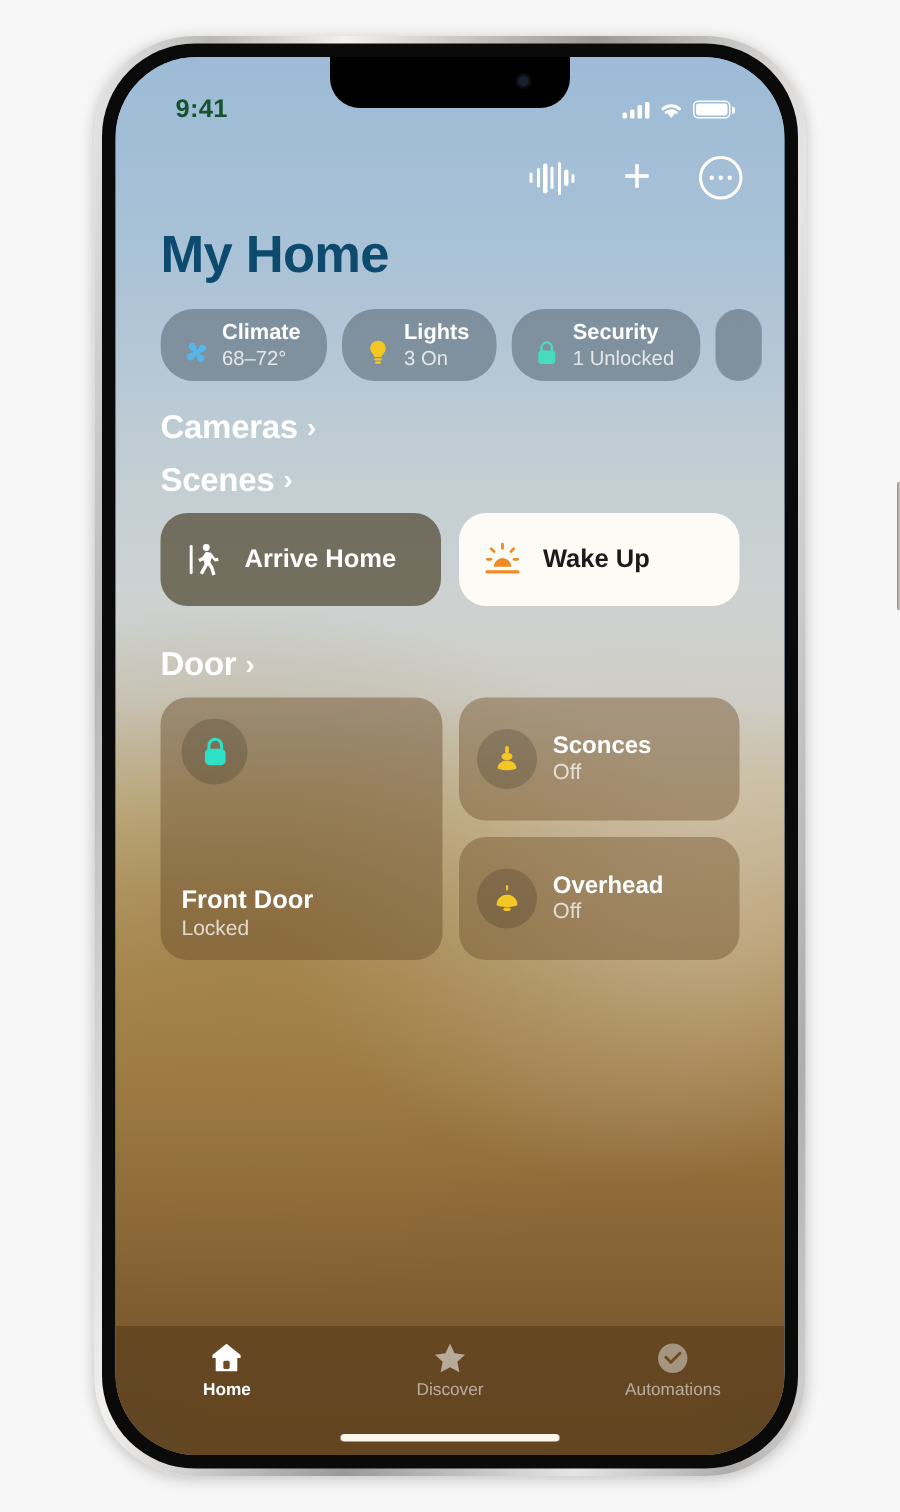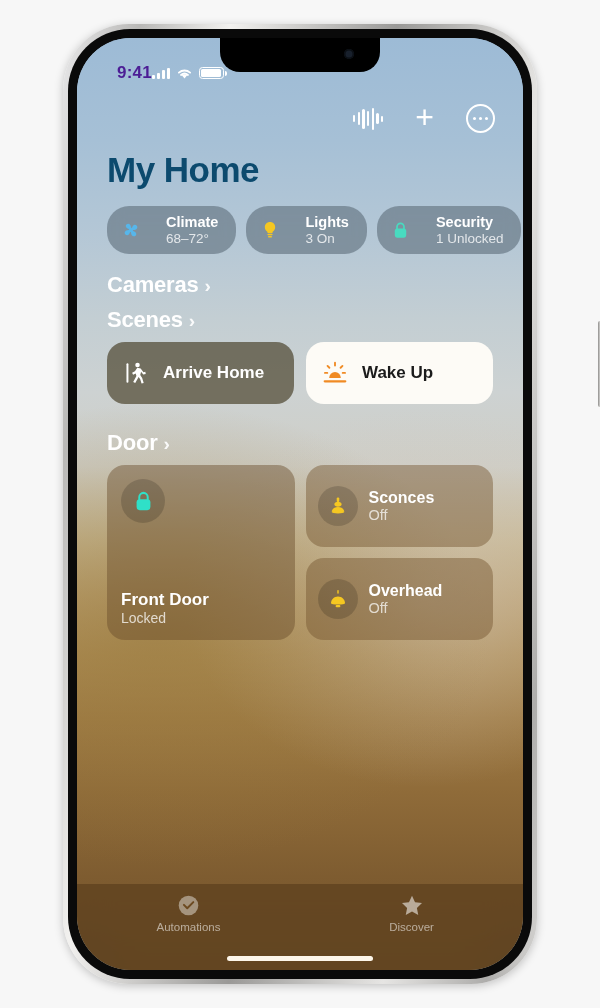--- a/index.html
+++ b/index.html
@@ -59,23 +59,23 @@
         #b08f57 66%,
         #a07c45 73%,
         #8f6b39 81%,
         #7e5c30 90%,
         #6e4f29 100%);
   }
 
   
   #status-bar {
     position: absolute; top: 0; left: 0; right: 0; height: 54px;
-    display: flex; align-items: center; justify-content: flex-start;
+    display: flex; align-items: center; justify-content: space-between;
     padding: 16px 33px 0 40px;
-    color: #4c1d95; z-index: 12;
+    color: #14532d; z-index: 12;
   }
   #status-time { font-size: 17px; font-weight: bold; letter-spacing: .2px; }
   #status-right { display: flex; align-items: center; gap: 6px; }
   .bars { display: flex; align-items: flex-end; gap: 2px; height: 12px; }
   .bars i { display: block; width: 3px; background: #fff; border-radius: 1px; }
   .bars i:nth-child(1){height:4px}.bars i:nth-child(2){height:6.5px}
   .bars i:nth-child(3){height:9px}.bars i:nth-child(4){height:11.5px}
   #battery { width: 25px; height: 12px; border: 1.6px solid #fff; border-radius: 3.5px; padding: 1.4px; }
   #battery span { display:block; height: 100%; width: 100%; background:#fff; border-radius:1.6px; }
   #battery-tip { width:2px;height:5px;background:#fff;border-radius:0 2px 2px 0;margin-left:1px; }
@@ -116,21 +116,21 @@
     padding: 0 30px; letter-spacing: -.5px; margin-bottom: 16px;
   }
 
   
   #status-pills {
     display: flex; gap: 10px; padding: 0 0 0 30px; margin-bottom: 18px;
     overflow: hidden;
   }
   .pill {
     flex: none;
-    display: flex; align-items: center; gap: 24px;
+    display: flex; align-items: flex-end; gap: 6px;
     background: rgba(96,112,124,.62);
     border-radius: 22px; padding: 8px 18px 8px 13px;
     backdrop-filter: blur(8px);
     min-width: 0;
   }
   .pill-icon { width: 22px; height: 22px; flex: none; display:flex;align-items:center;justify-content:center; }
   .pill-text { line-height: 1.15; }
   .pill-title { color: #fff; font-size: 14.5px; font-weight: bold; white-space: nowrap; }
   .pill-sub { color: rgba(255,255,255,.78); font-size: 13.5px; white-space: nowrap; }
   #pill-partial { width: 26px; overflow: hidden; padding-left: 13px; }
@@ -446,38 +446,47 @@
             <div>
               <div class="tile-title">Overhead</div>
               <div class="tile-sub">Off</div>
             </div>
           </div>
 
         </div>
       </div>
 
       <div id="tab-bar">
+        <div class="tab tab-active">
+          <div class="tab-icon">
+            <svg width="26" height="24" viewBox="0 0 24 24">
+              <path d="M12 2.8 2.6 10.4v1.9h2.2v8.9h14.4v-8.9h2.2v-1.9z" fill="#fff"></path>
+              <rect x="9.9" y="14.1" width="4.2" height="5.6" rx="1" fill="#6d4a21"></rect>
+            </svg>
+          </div>
+          <div class="tab-label">Home</div>
+        </div>
+
+        <div class="tab tab-inactive">
+          <div class="tab-icon">
+            <svg width="26" height="25" viewBox="0 0 24 24">
+              <path d="M12 2.6 14.9 8.8 21.6 9.7 16.7 14.3 18 21 12 17.7 6 21 7.3 14.3 2.4 9.7 9.1 8.8z" fill="rgba(255,255,255,.55)"></path>
+            </svg>
+          </div>
+          <div class="tab-label">Discover</div>
+        </div>
 
         <div class="tab tab-inactive">
           <div class="tab-icon">
             <svg width="25" height="25" viewBox="0 0 24 24">
               <circle cx="12" cy="12" r="9.4" fill="rgba(255,255,255,.42)"></circle>
               <path d="M7.6 11.4 10.8 14.6 16.6 8.8" stroke="#6d4a21" stroke-width="1.9" fill="none" stroke-linecap="round" stroke-linejoin="round"></path>
             </svg>
           </div>
           <div class="tab-label">Automations</div>
         </div>
-
-        <div class="tab tab-inactive">
-          <div class="tab-icon">
-            <svg width="26" height="25" viewBox="0 0 24 24">
-              <path d="M12 2.6 14.9 8.8 21.6 9.7 16.7 14.3 18 21 12 17.7 6 21 7.3 14.3 2.4 9.7 9.1 8.8z" fill="rgba(255,255,255,.55)"></path>
-            </svg>
-          </div>
-          <div class="tab-label">Discover</div>
-        </div>
       </div>
 
       <div id="home-indicator"></div>
 
     </div>
   </div>
 </div>
 
 </body></html>

